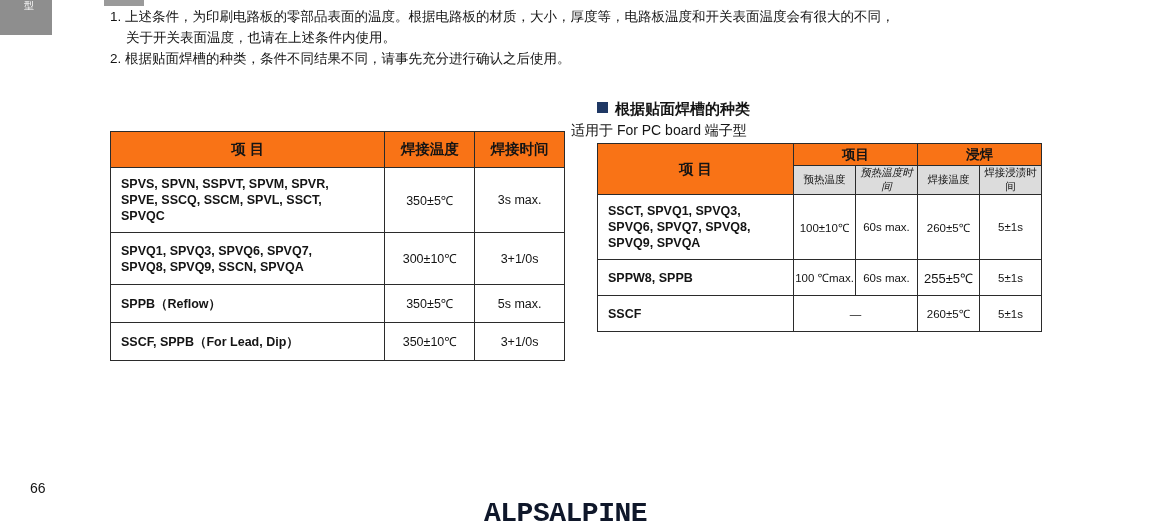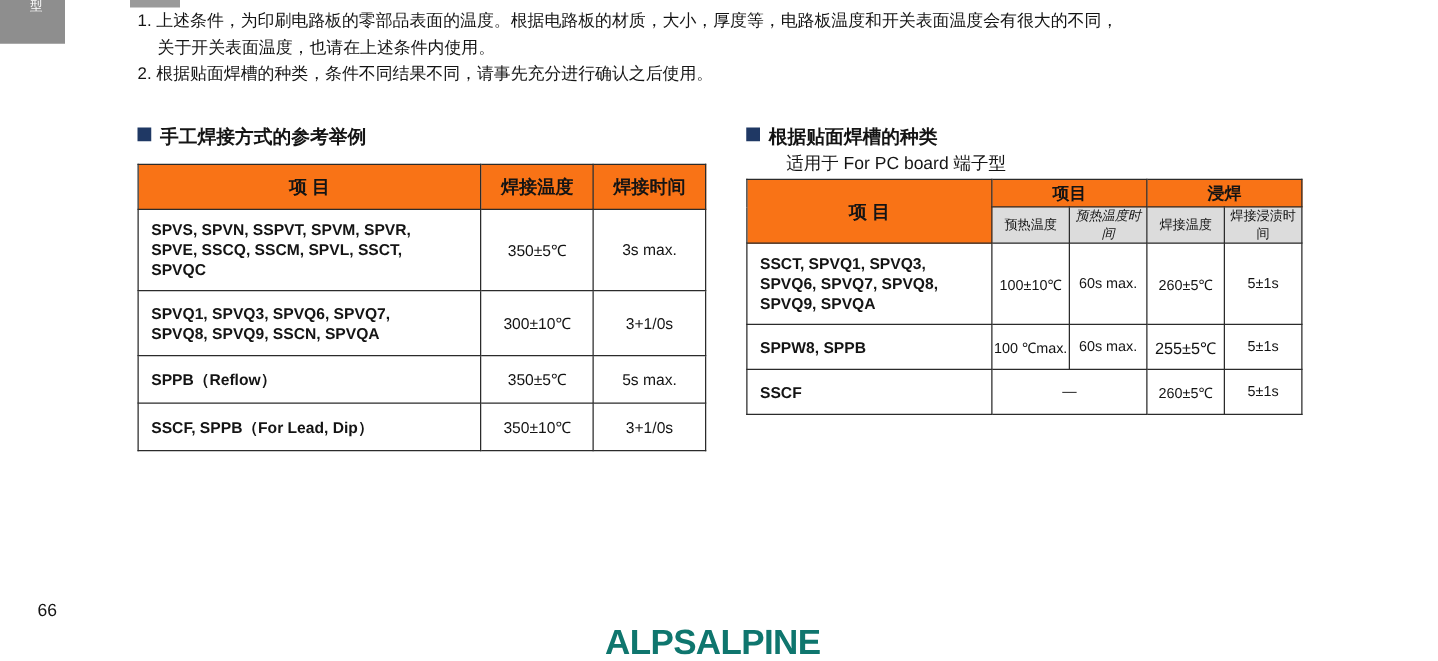--- a/index.html
+++ b/index.html
@@ -113,42 +113,39 @@
   #tbl-dip .dr3 { height: 36px; }
 
   
   .page-no {
     position: absolute; left: 30px; top: 480px;
     font-size: 14px; color: #141414;
   }
   .logo {
     position: absolute; left: 484px; top: 498px;
     font-size: 28px; font-weight: bold; letter-spacing: -0.5px;
-    color: #0f766e; font-family: Liberation Sans, sans-serif;
+    color: #0f172a; font-family: Liberation Mono, monospace;
     white-space: nowrap;
   }
 </style>
 </head>
 <body>
 
 <div class="page">
 
   <div class="corner-tab"></div>
   <div class="corner-tab-label">型</div>
   <div class="corner-bar"></div>
 
   <div class="notes">
     <span class="note-row">1. 上述条件，为印刷电路板的零部品表面的温度。根据电路板的材质，大小，厚度等，电路板温度和开关表面温度会有很大的不同，</span>
     <span class="note-indent">关于开关表面温度，也请在上述条件内使用。</span>
     <span class="note-row">2. 根据贴面焊槽的种类，条件不同结果不同，请事先充分进行确认之后使用。</span>
   </div>
 
-  <div class="sec-head" style="left:110px; top:100px;">
-    <span class="sq"></span><span>手工焊接方式的参考举例</span>
-  </div>
 
   <table id="tbl-manual">
     <tbody>
         <tr>
       <td class="hdr c0 h">项 目</td>
       <td class="hdr c1 h">焊接温度</td>
       <td class="hdr c2 h">焊接时间</td>
     </tr>
     <tr>
       <td class="cell-left r1" style="white-space:pre-line;">SPVS, SPVN, SSPVT, SPVM, SPVR,
@@ -172,21 +169,21 @@
       <td class="cell-left r4">SSCF, SPPB（For Lead, Dip）</td>
       <td class="cell-c r4">350±10℃</td>
       <td class="cell-c r4">3+1/0s</td>
     </tr>
   </tbody>
     </table>
 
   <div class="sec-head" style="left:597px; top:100px;">
     <span class="sq"></span><span>根据贴面焊槽的种类</span>
   </div>
-  <div class="sub-head" style="left:629px; top:122px;">适用于 For PC board 端子型</div>
+  <div class="sub-head" style="left:571px; top:122px;">适用于 For PC board 端子型</div>
 
   <table id="tbl-dip">
     <tbody>
         <tr>
       <td class="hdr d0" rowspan="2">项 目</td>
       <td class="hdr hh" colspan="2" style="font-size:13.5px;">项目</td>
       <td class="hdr hh" colspan="2" style="font-size:13.5px;">浸焊</td>
     </tr>
     <tr>
       <td class="hdr-sm d1 hh">预热温度</td>

